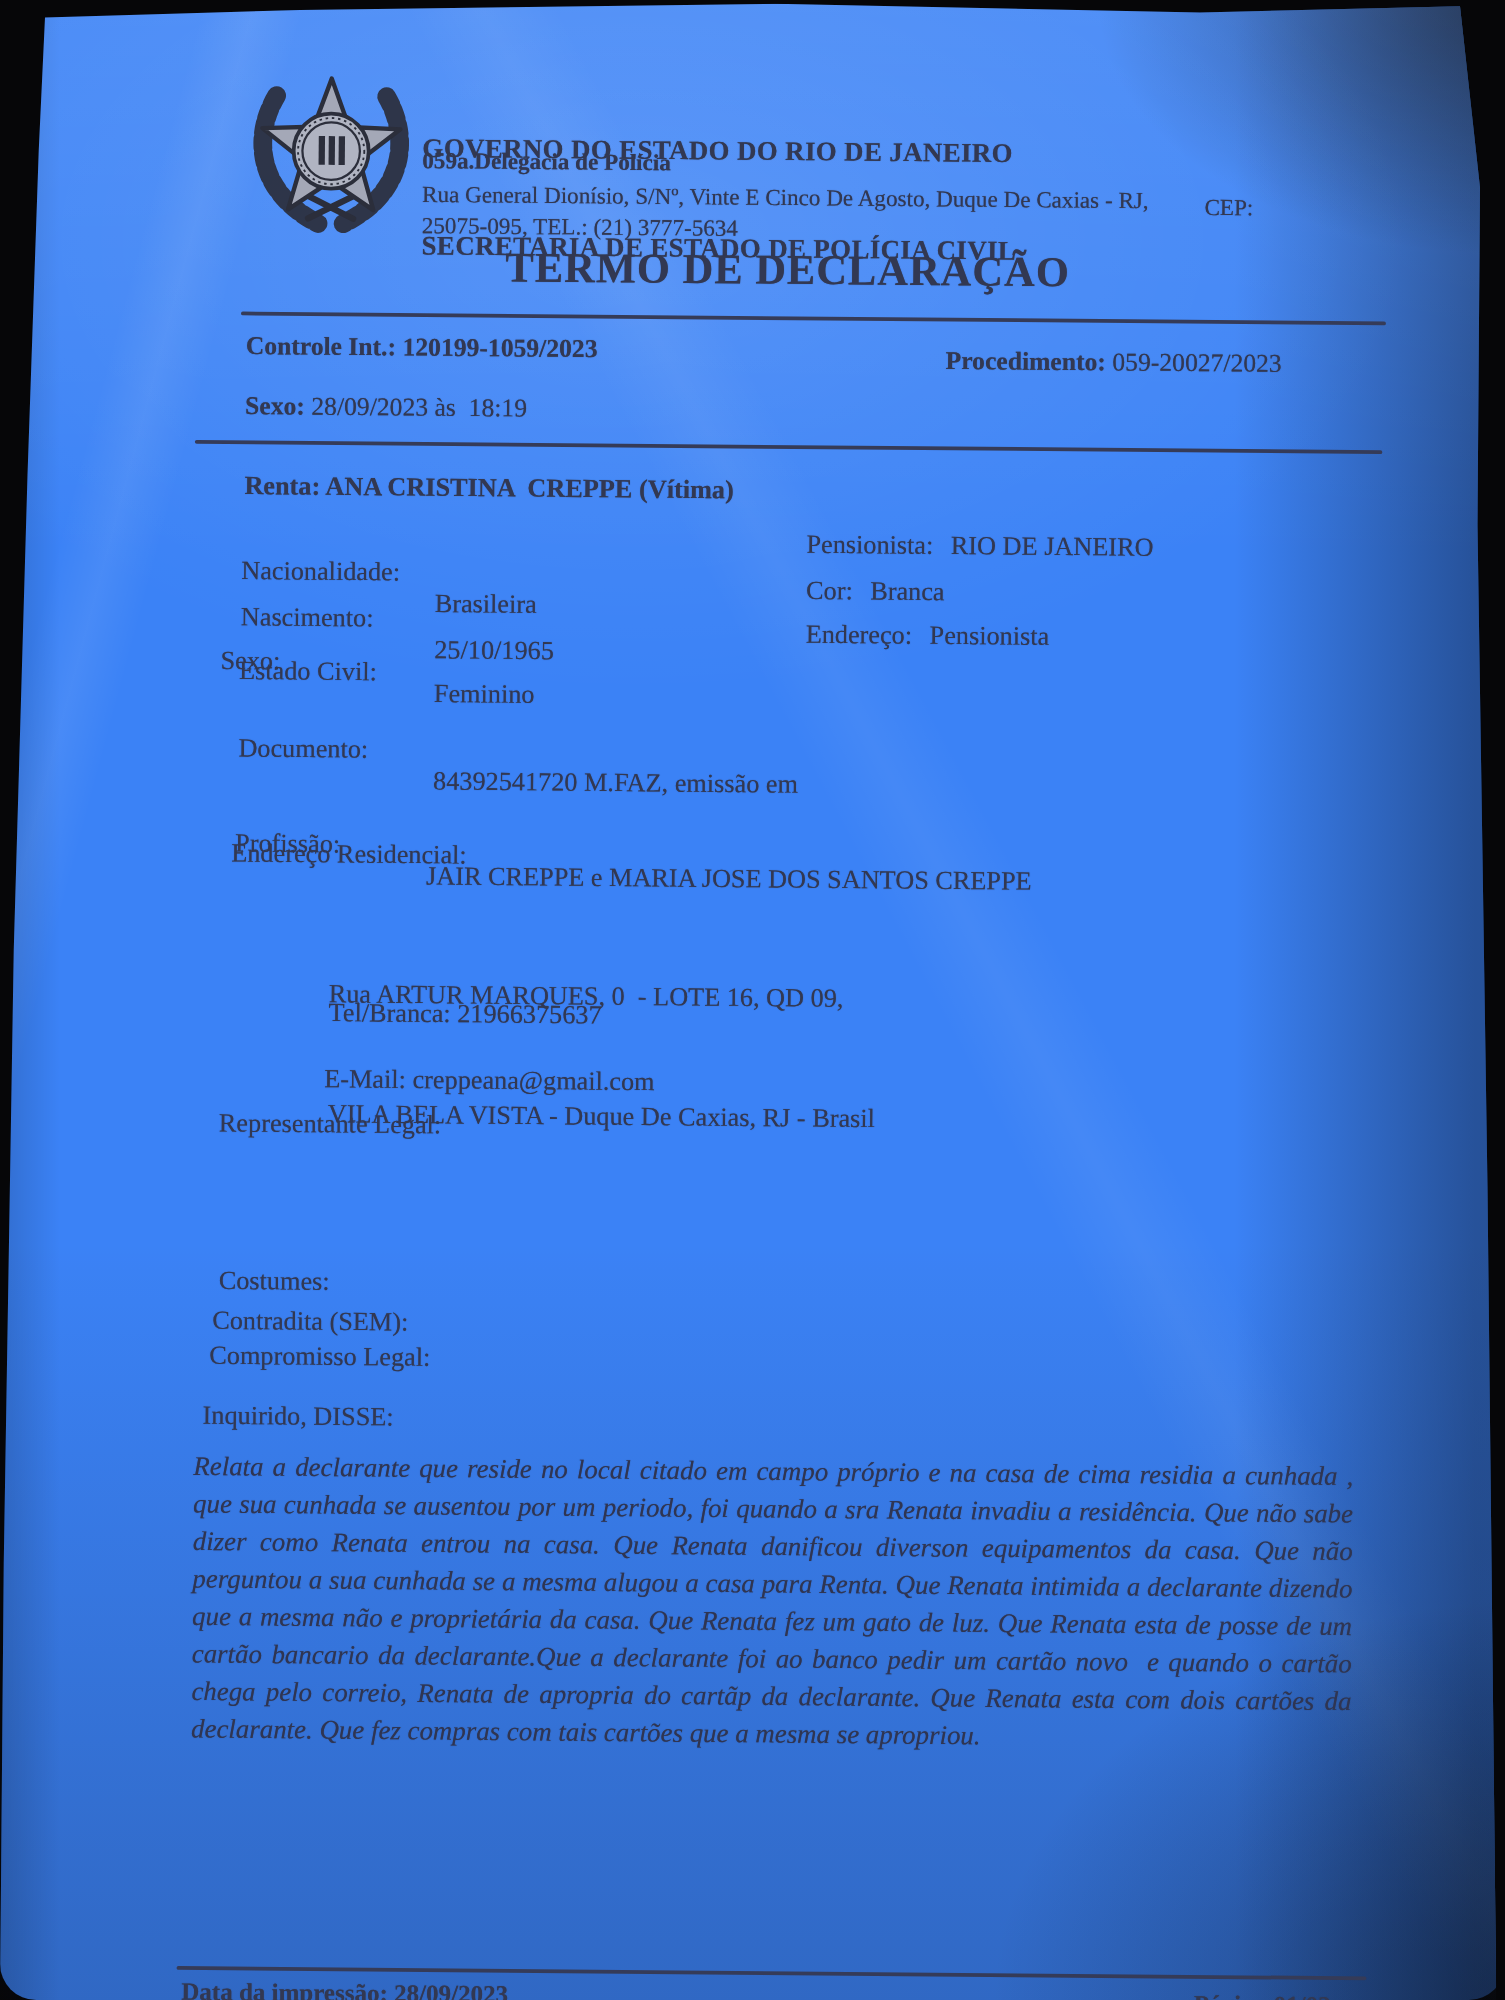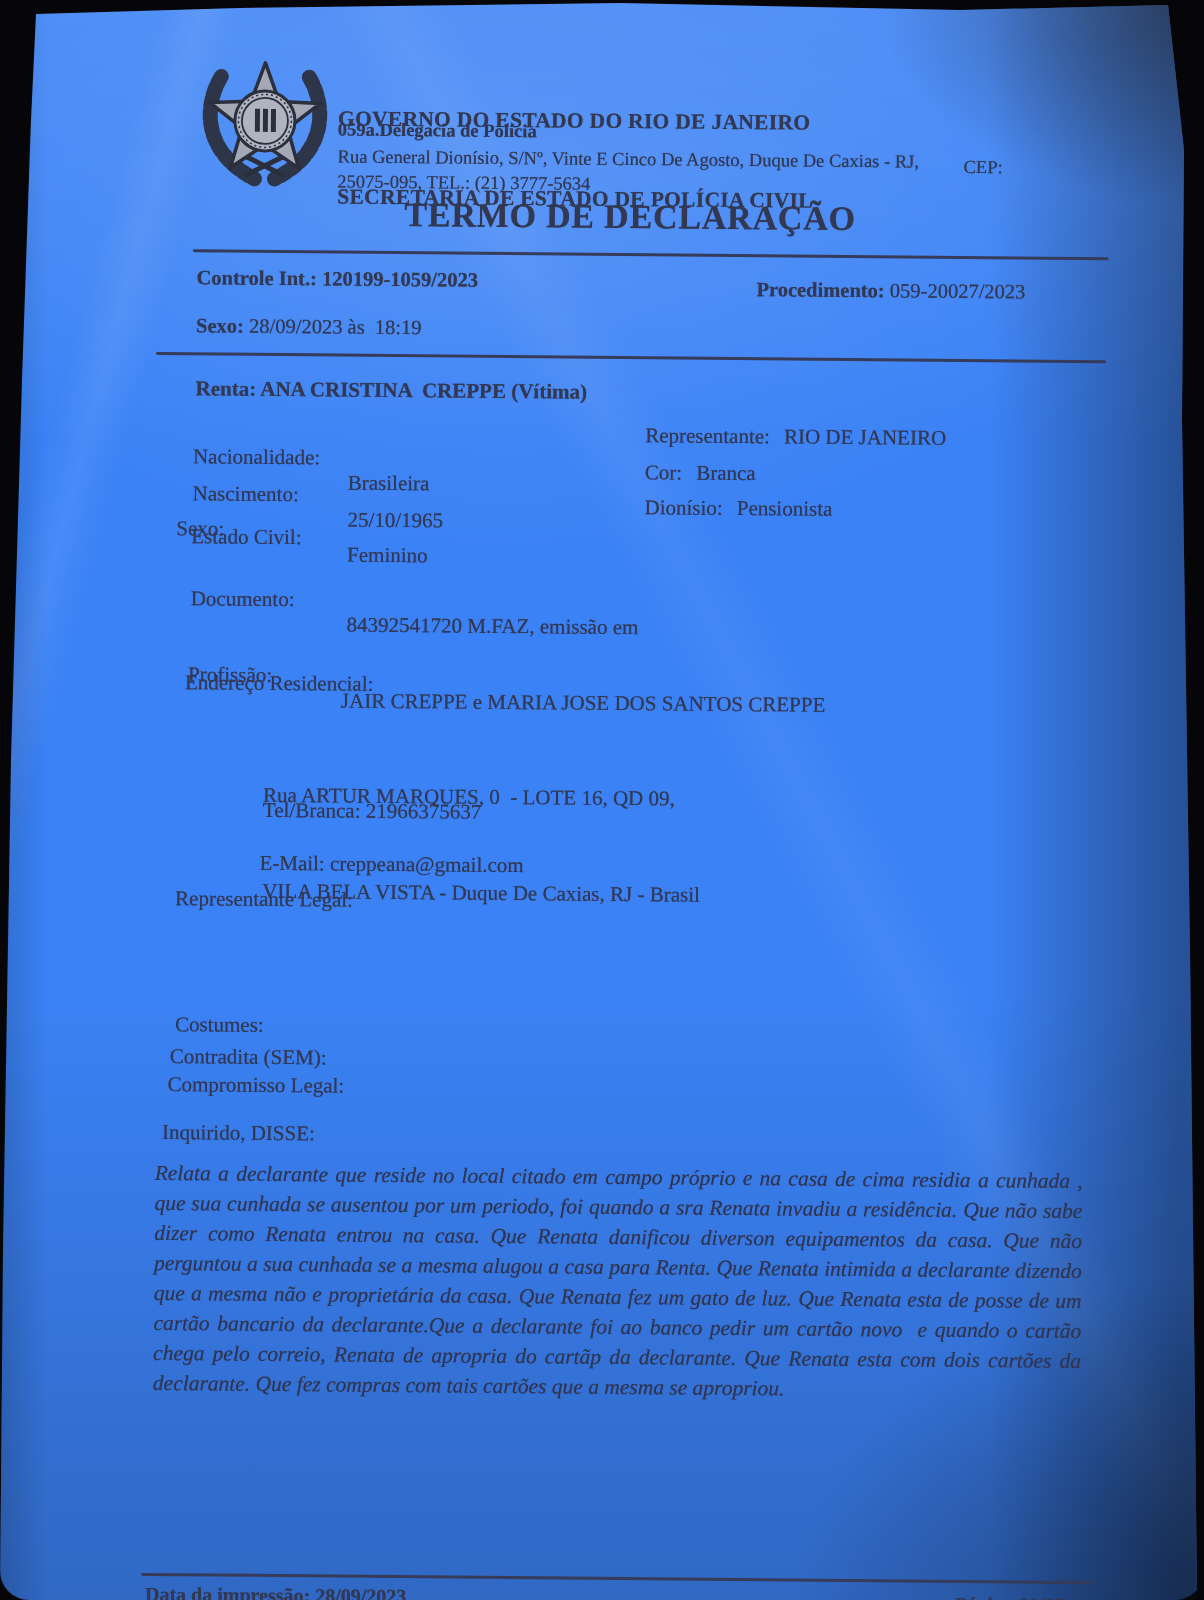--- a/index.html
+++ b/index.html
@@ -87,31 +87,31 @@
       <div class="abs meta" style="left:752px;top:273px"><span class="b">Procedimento:</span> <span>059-20027/2023</span></div>
       <div class="abs meta" style="left:192px;top:314px"><span class="b">Sexo:</span> <span>28/09/2023 às  18:19</span></div>
 
       <div class="hr" style="left:152px;top:352px;width:950px"></div>
 
       <div class="abs field b" style="left:192px;top:376px"><span>Renta:</span> <span>ANA CRISTINA  CREPPE (Vítima)</span></div>
 
       <div class="abs field" style="left:0;top:419px;width:1204px">
         <span class="abs" style="left:190px">Nacionalidade:</span>
         <span class="abs" style="left:345px">Brasileira</span>
-        <span class="rcol"><span>Representante:</span><span class="rval">RIO DE JANEIRO</span></span>
+        <span class="rcol"><span>Pensionista:</span><span class="rval">RIO DE JANEIRO</span></span>
       </div>
       <div class="abs field" style="left:0;top:456px;width:1204px">
         <span class="abs" style="left:190px">Nascimento:</span>
         <span class="abs" style="left:345px">25/10/1965</span>
         <span class="rcol"><span>Cor:</span><span class="rval">Branca</span></span>
       </div>
       <div class="abs field" style="left:0;top:491px;width:1204px">
         <span class="abs" style="left:174px">Sexo:</span>
         <span class="abs" style="left:345px">Feminino</span>
-        <span class="rcol"><span>Dionísio:</span><span class="rval">Pensionista</span></span>
+        <span class="rcol"><span>Endereço:</span><span class="rval">Pensionista</span></span>
       </div>
       <div class="abs field" style="left:189px;top:524px">Estado Civil:</div>
 
       <div class="abs field" style="left:0;top:561px;width:1204px">
         <span class="abs" style="left:189px">Documento:</span>
         <span class="abs" style="left:345px">84392541720 M.FAZ, emissão em</span>
       </div>
 
       <div class="abs field" style="left:0;top:637px;width:1204px">
         <span class="abs" style="left:187px">Profissão:</span>

